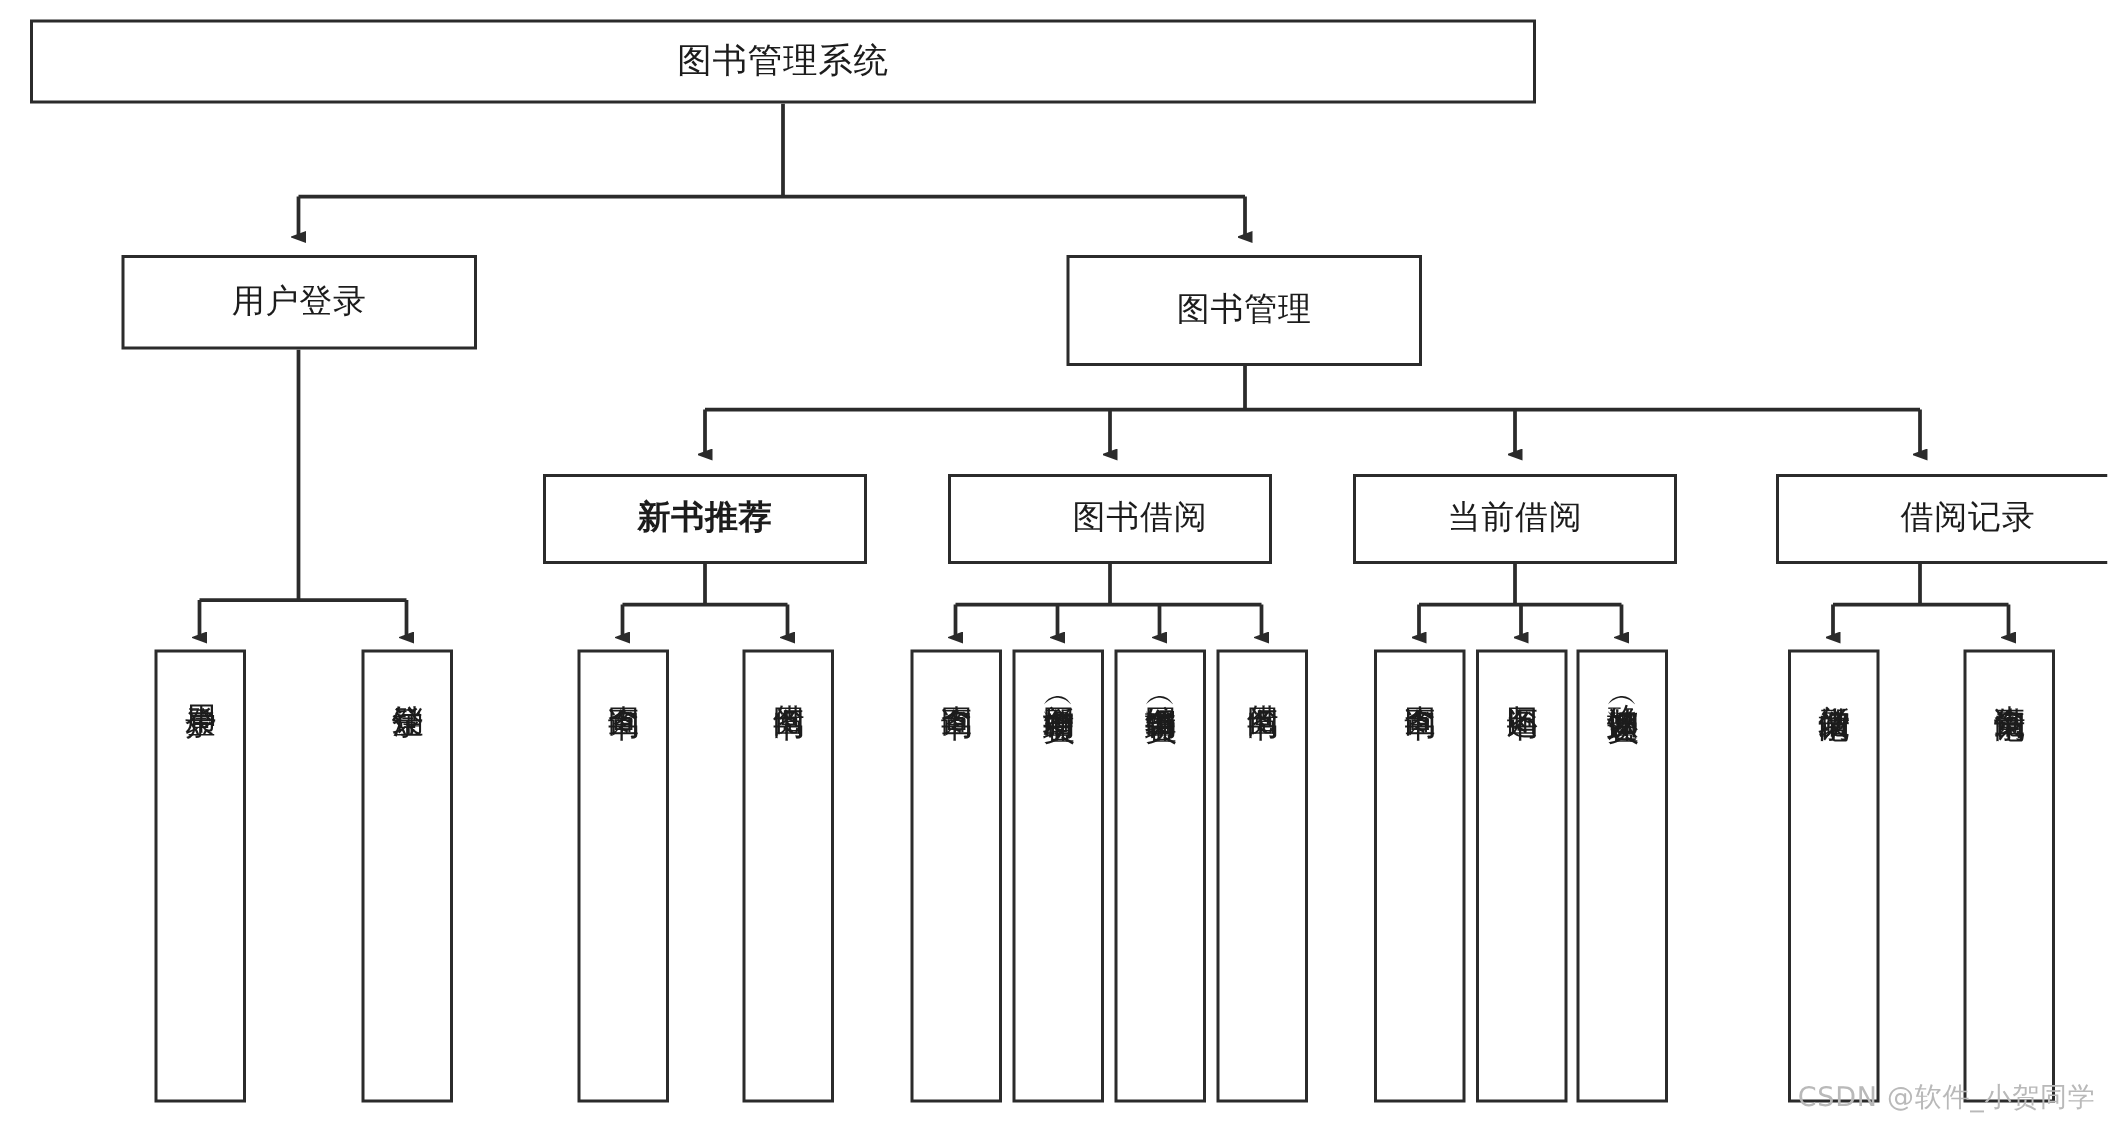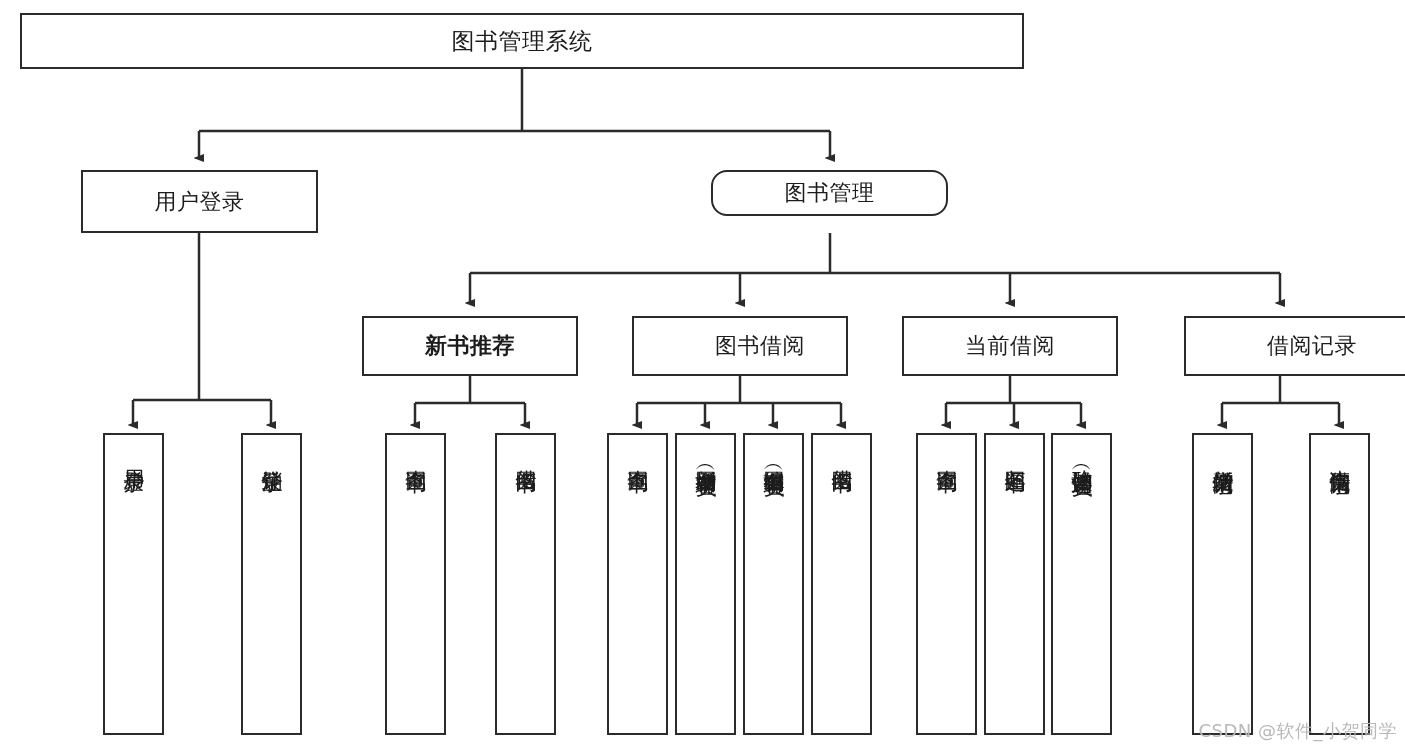--- a/index.html
+++ b/index.html
@@ -127,21 +127,21 @@
     </g>
   </svg>
 
   <div class="node horizontal root" style="left:20px; top:13px; width:1004px; height:56px;">
     <span class="node-label">图书管理系统</span>
   </div>
 
   <div class="node horizontal" style="left:81px; top:170px; width:237px; height:63px;">
     <span class="node-label">用户登录</span>
   </div>
-  <div class="node horizontal" style="left:711px; top:170px; width:237px; height:46px;border-radius:16px;">
+  <div class="node horizontal" style="left:711px; top:170px; width:237px; height:74px;">
     <span class="node-label">图书管理</span>
   </div>
 
   <div class="node horizontal" style="left:362px; top:316px; width:216px; height:60px;font-weight:bold;">
     <span class="node-label">新书推荐</span>
   </div>
   <div class="node horizontal" style="left:632px; top:316px; width:216px; height:60px;padding-left:40px;">
     <span class="node-label">图书借阅</span>
   </div>
   <div class="node horizontal" style="left:902px; top:316px; width:216px; height:60px;">

